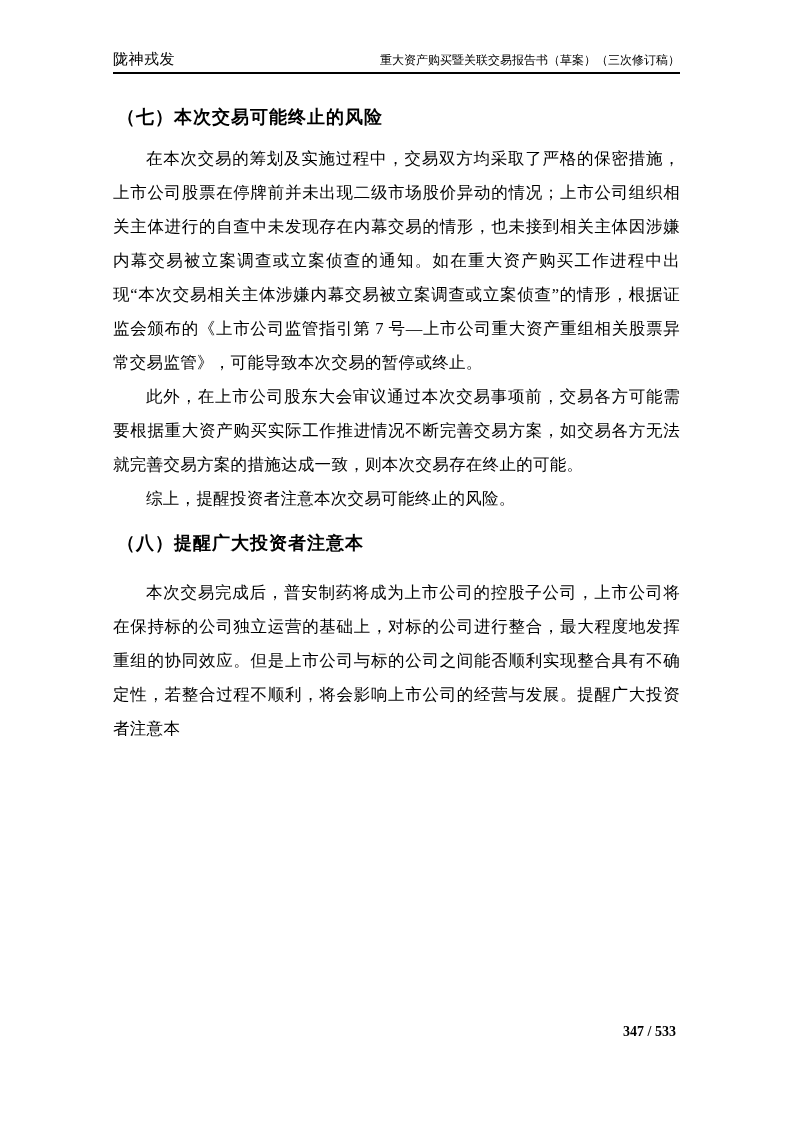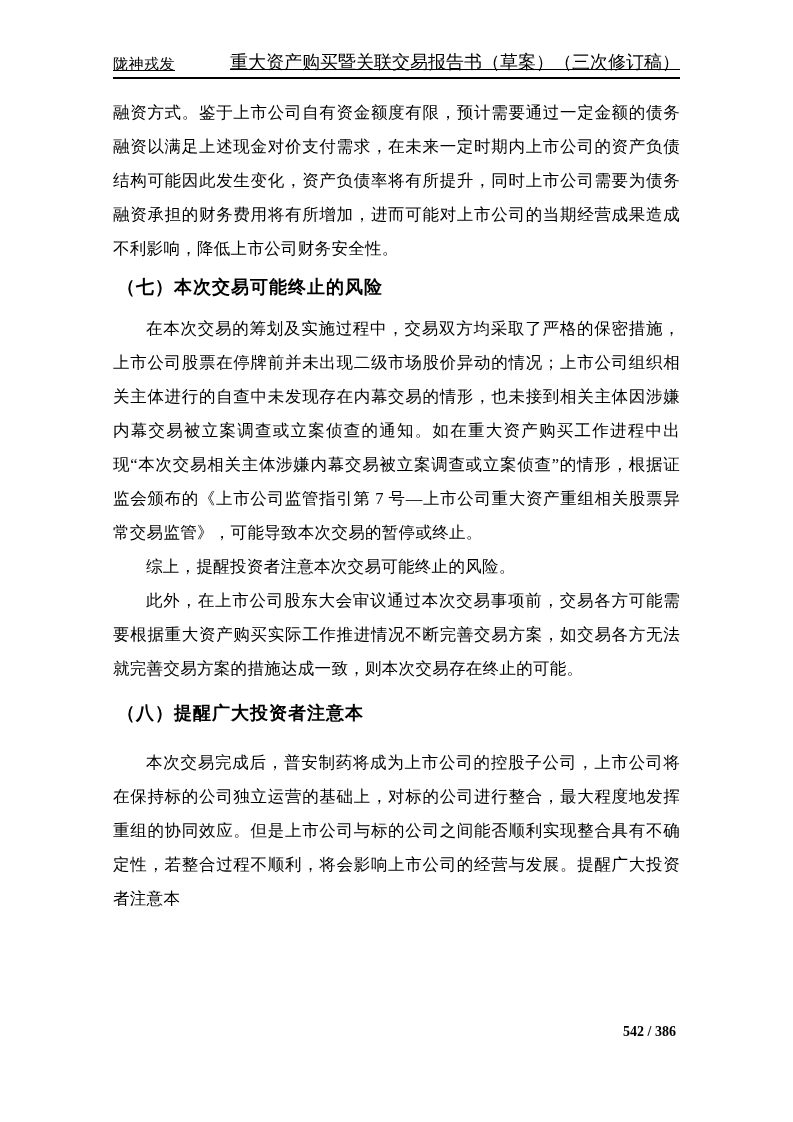--- a/index.html
+++ b/index.html
@@ -19,28 +19,27 @@
   .page-header {
     position: absolute;
     left: 113px;
     width: 567px;
     top: 50px;
     display: flex;
     justify-content: space-between;
     align-items: flex-end;
     border-bottom: 2px solid #000000;
     padding-bottom: 3px;
-    text-decoration: underline;
   }
   .page-header .hdr-left {
     font-size: 15px;
     letter-spacing: 0.5px;
   }
   .page-header .hdr-right {
-    font-size: 18px;
+    font-size: 12px;
   }
   .content {
     position: absolute;
     left: 113px;
     width: 567px;
     top: 96px;
   }
   p.body-para {
     margin: 0;
     font-size: 16.5px;
@@ -81,33 +80,32 @@
 
 <div class="page">
 
   <div class="page-header">
     <span class="hdr-left">陇神戎发</span>
     <span class="hdr-right">重大资产购买暨关联交易报告书（草案）（三次修订稿）</span>
   </div>
 
   <div class="content">
 
-    <p id="p1" class="body-para">融资方式。鉴于上市公司自有资金额度有限，预计需要通过一定金额的债务融资以满足上述现金对价支付需求，在未来一定时期内上市公司的资产负债结构可能因此发生变化，资产负债率将有所提升，同时上市公司需要为债务融资承担的财务费用将有所增加，进而可能对上市公司的当期经营成果造成不利影响，降低上市公司财务安全性。</p>
 
     <h2 id="h7" class="sec-heading">（七）本次交易可能终止的风险</h2>
 
     <p id="p2" class="body-para indent">在本次交易的筹划及实施过程中，交易双方均采取了严格的保密措施，上市公司股票在停牌前并未出现二级市场股价异动的情况；上市公司组织相关主体进行的自查中未发现存在内幕交易的情形，也未接到相关主体因涉嫌内幕交易被立案调查或立案侦查的通知。如在重大资产购买工作进程中出现“本次交易相关主体涉嫌内幕交易被立案调查或立案侦查”的情形，根据证监会颁布的《上市公司监管指引第 7 号—上市公司重大资产重组相关股票异常交易监管》，可能导致本次交易的暂停或终止。</p>
 
+    <p id="p3" class="body-para indent">此外，在上市公司股东大会审议通过本次交易事项前，交易各方可能需要根据重大资产购买实际工作推进情况不断完善交易方案，如交易各方无法就完善交易方案的措施达成一致，则本次交易存在终止的可能。</p>
+
     <p id="p4" class="body-para indent">综上，提醒投资者注意本次交易可能终止的风险。</p>
-
-    <p id="p3" class="body-para indent">此外，在上市公司股东大会审议通过本次交易事项前，交易各方可能需要根据重大资产购买实际工作推进情况不断完善交易方案，如交易各方无法就完善交易方案的措施达成一致，则本次交易存在终止的可能。</p>
 
     <h2 id="h8" class="sec-heading">（八）提醒广大投资者注意本</h2>
 
 
 
     <p id="p6" class="body-para indent">本次交易完成后，普安制药将成为上市公司的控股子公司，上市公司将在保持标的公司独立运营的基础上，对标的公司进行整合，最大程度地发挥重组的协同效应。但是上市公司与标的公司之间能否顺利实现整合具有不确定性，若整合过程不顺利，将会影响上市公司的经营与发展。提醒广大投资者注意本</p>
 
   </div>
 
-  <div class="page-footer">542 / 386</div>
+  <div class="page-footer">347 / 533</div>
 
 </div>
 
 </body></html>

